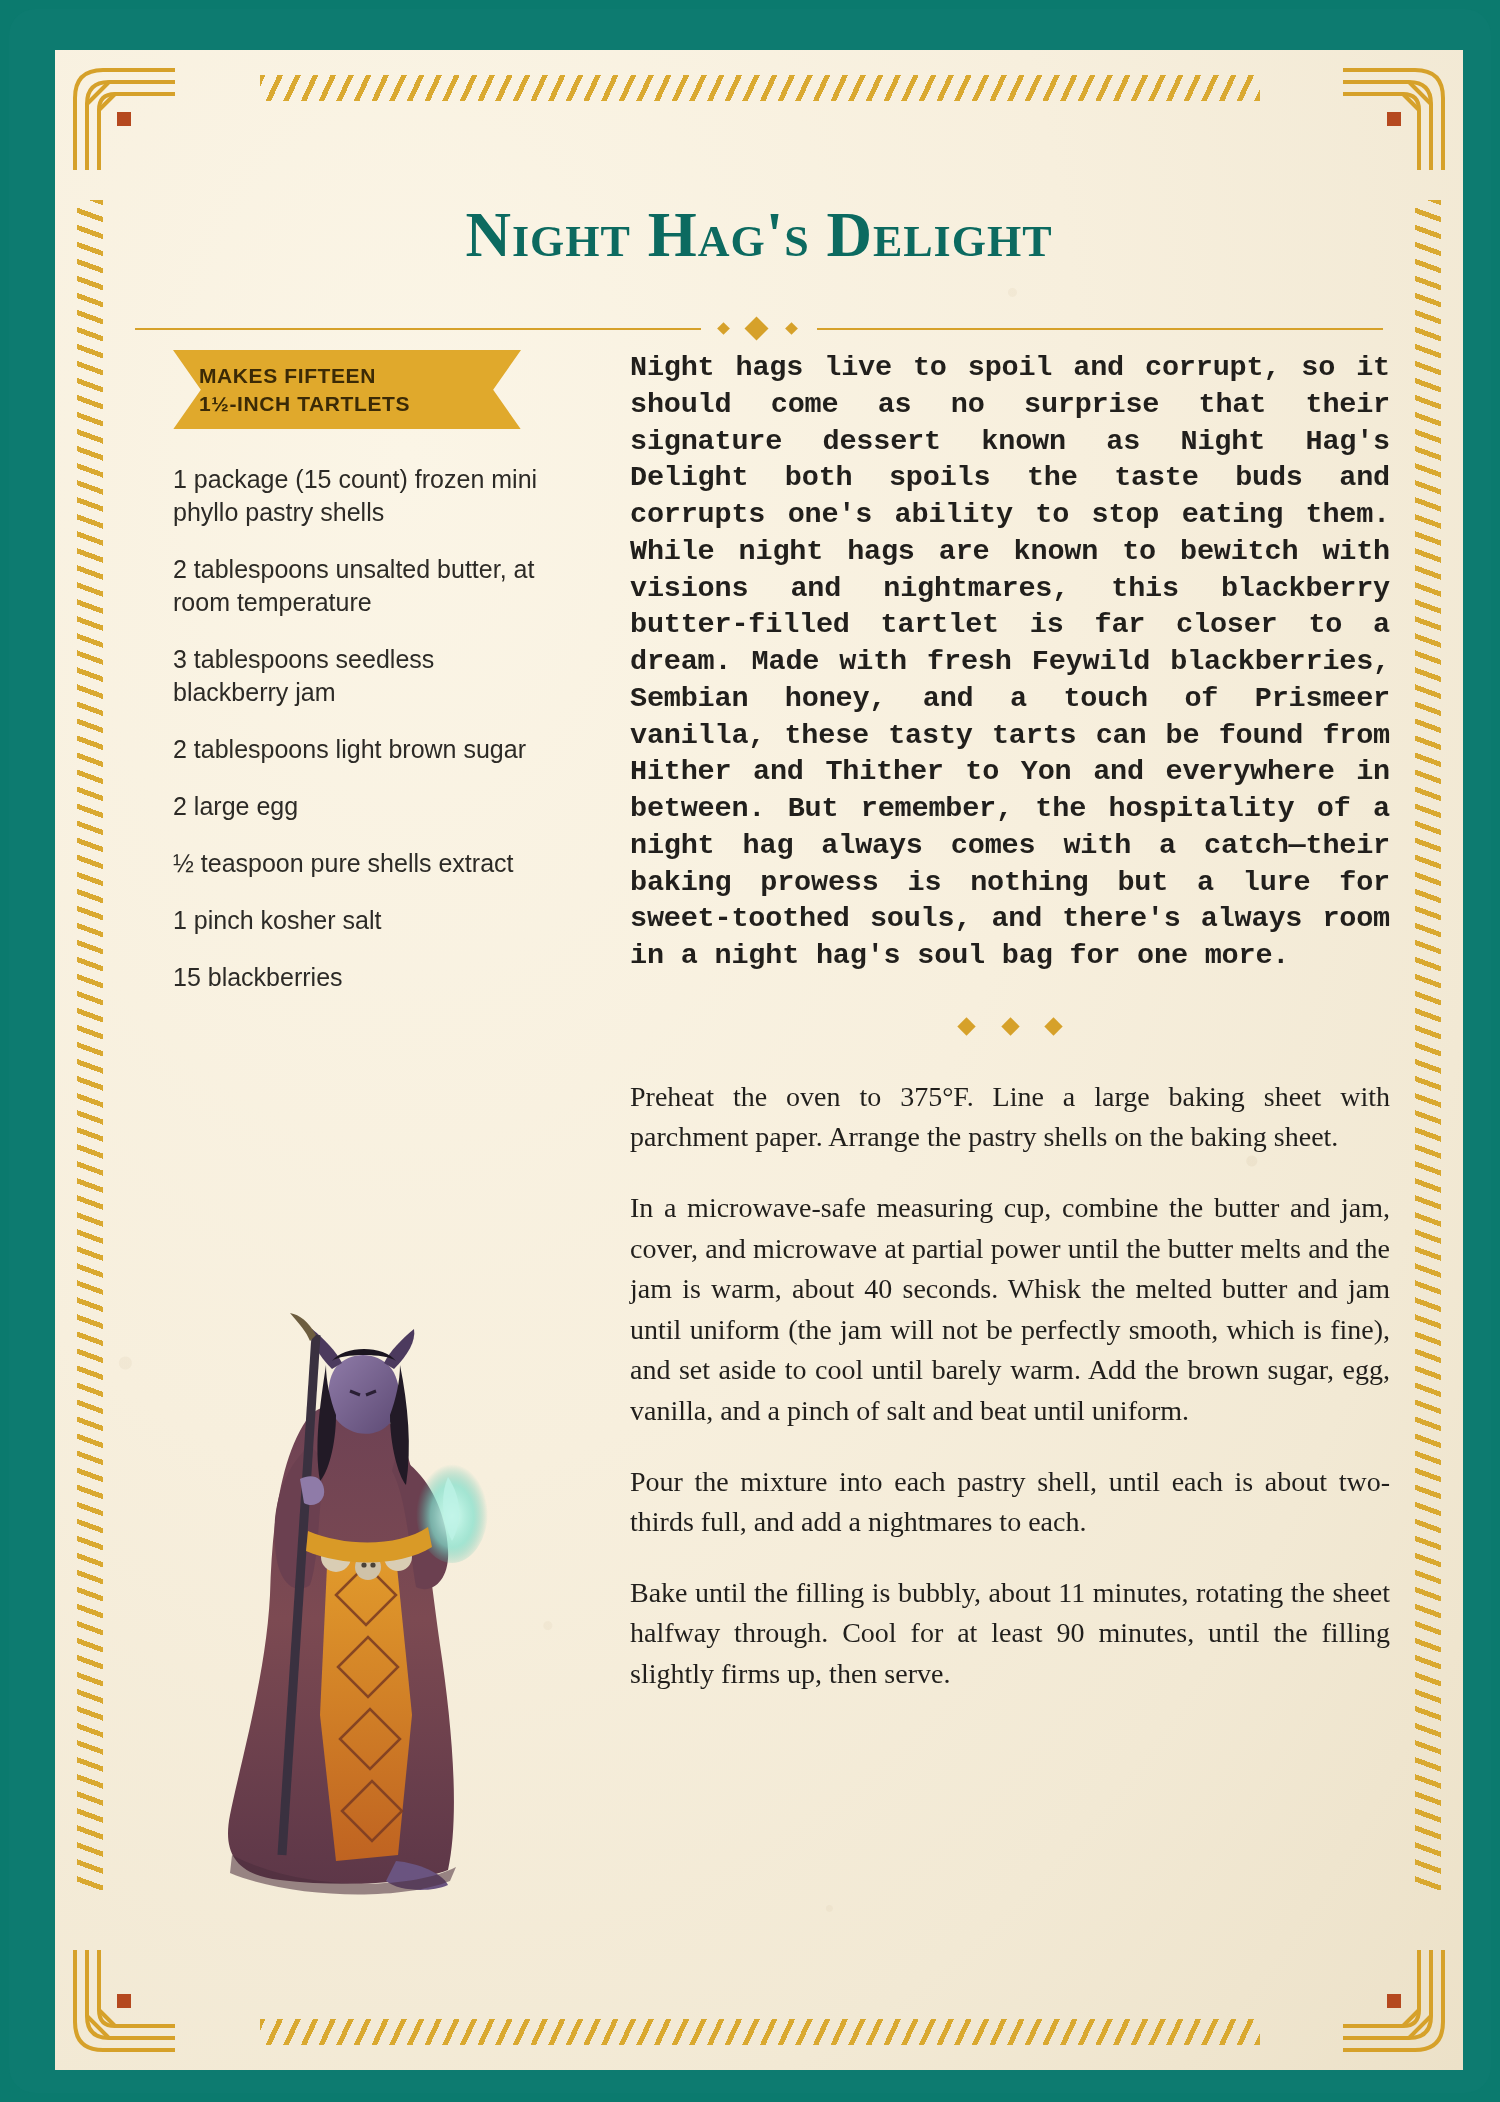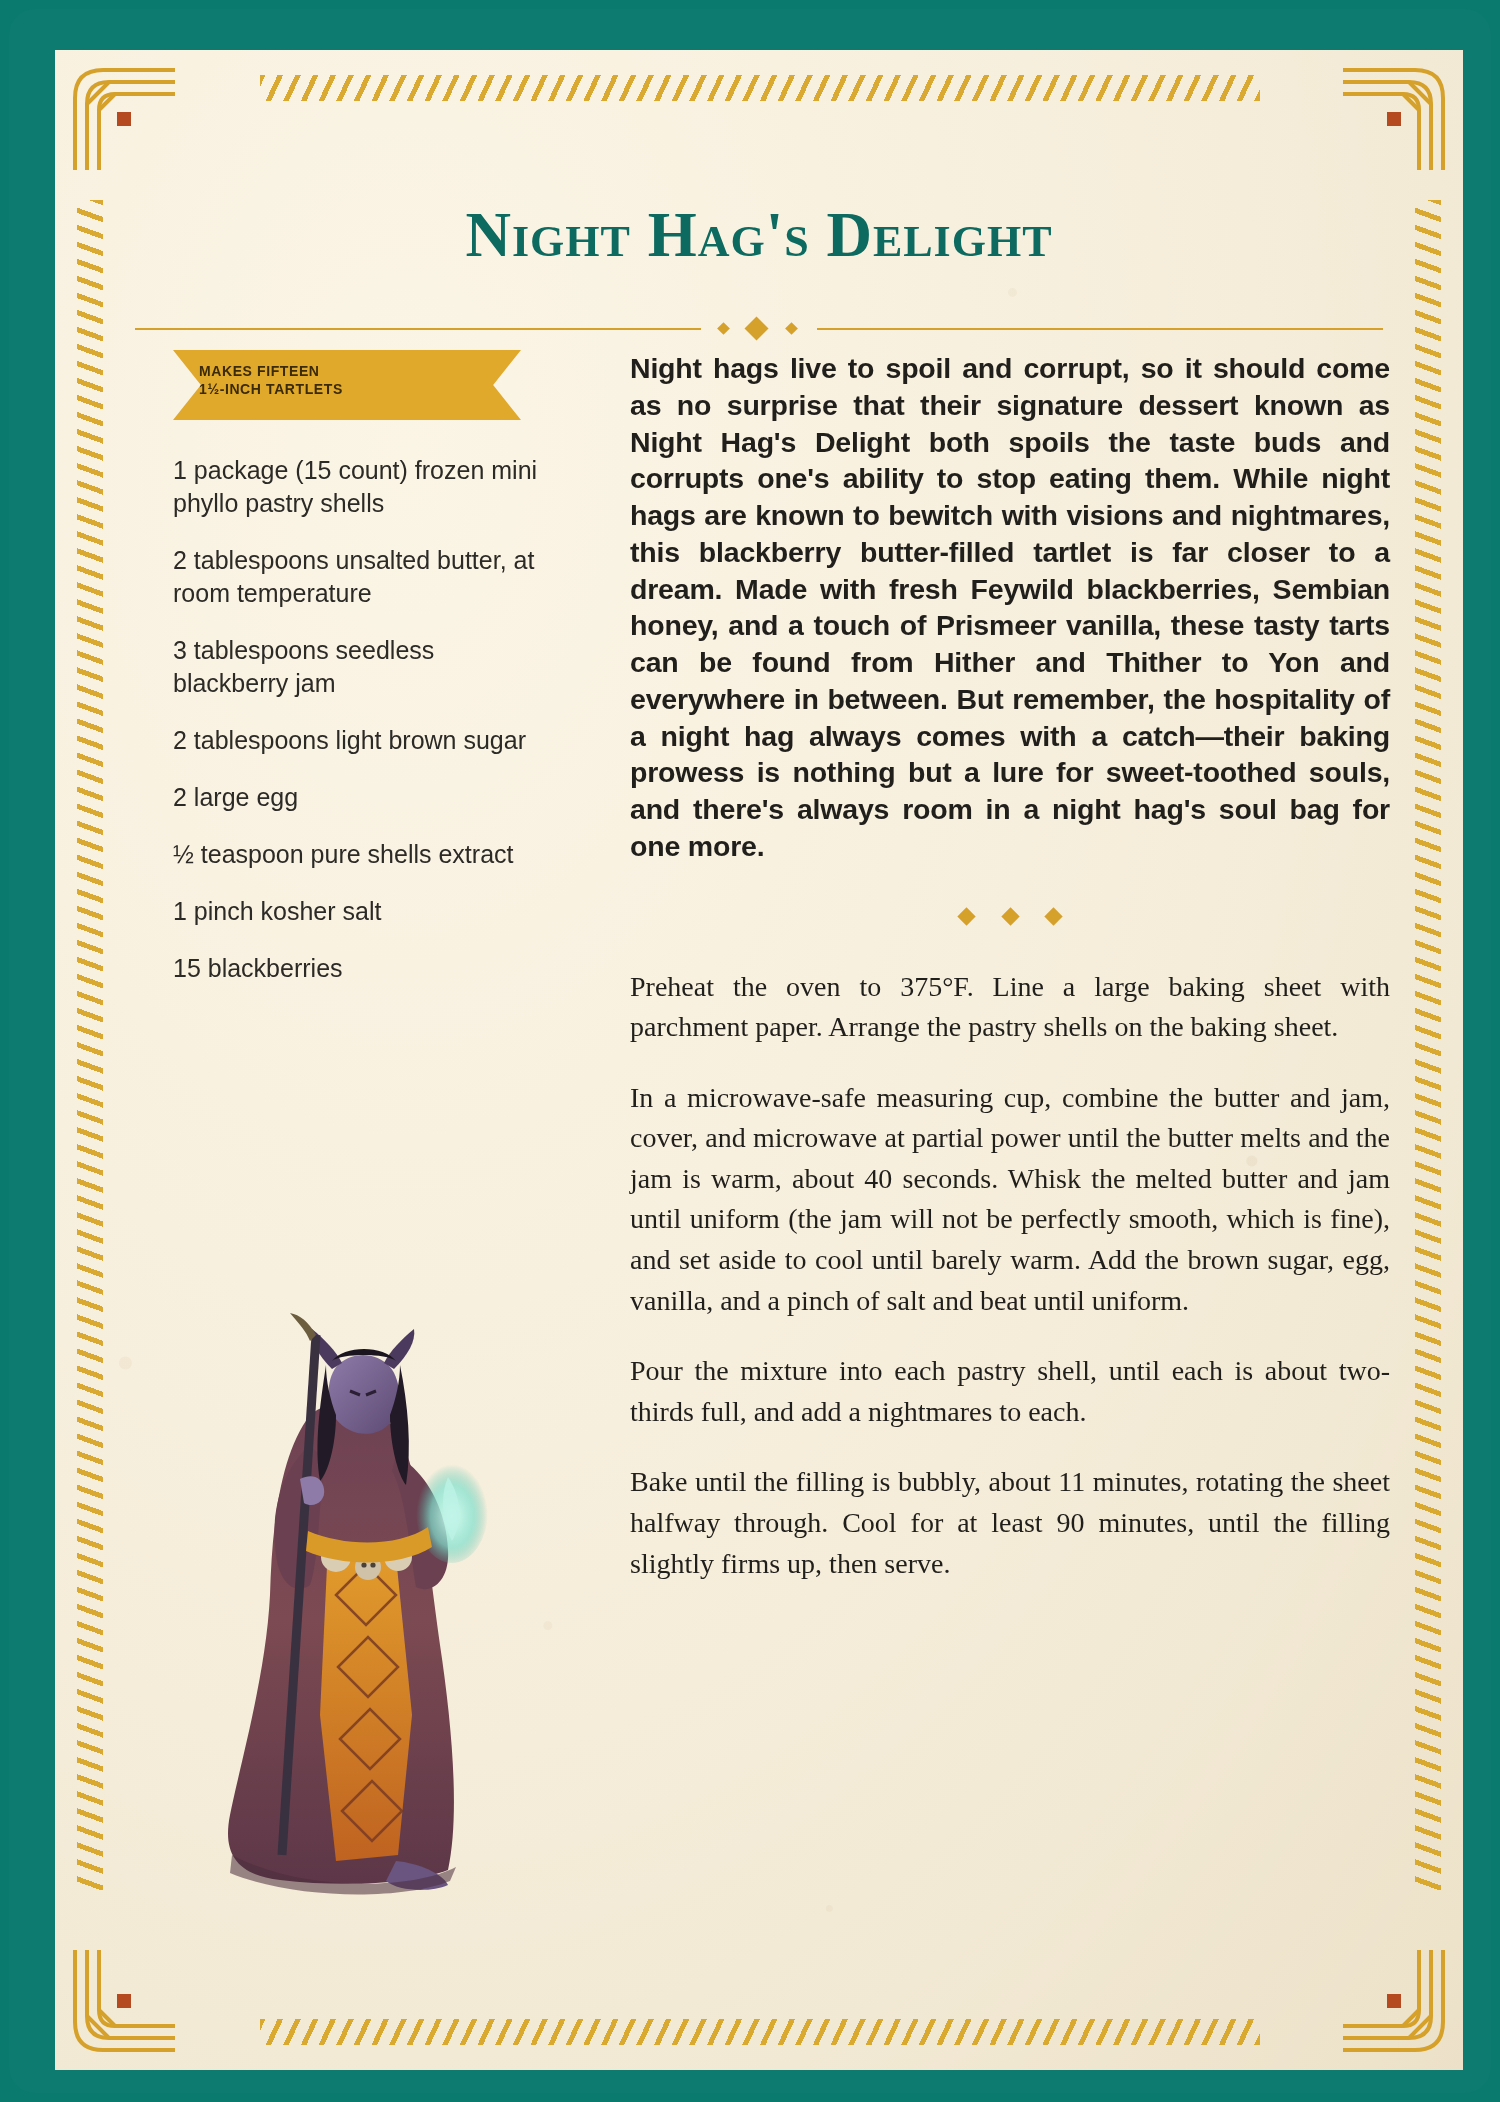--- a/index.html
+++ b/index.html
@@ -145,21 +145,21 @@
     left: 118px;
     top: 300px;
     width: 380px;
   }
   .yield-banner {
     position: relative;
     width: 348px;
     min-height: 70px;
     background: #e0a92c;
     color: #3b2a06;
-    font-size: 14px;
+    font-size: 21px;
     font-weight: bold;
     letter-spacing: .6px;
     line-height: 1.32;
     padding: 12px 30px 12px 26px;
     box-sizing: border-box;
     clip-path: polygon(0 0, 100% 0, 92% 50%, 100% 100%, 0 100%, 8% 50%);
     text-transform: uppercase;
     font-family: "Liberation Sans", sans-serif;
   }
   .ingredients {
@@ -184,21 +184,21 @@
   }
 
   
   .right-col {
     position: absolute;
     left: 575px;
     top: 300px;
     width: 760px;
   }
   .flavor-text {
-    font-family: Liberation Sans, sans-serif;
+    font-family: Liberation Mono, monospace;
     font-size: 28.5px;
     line-height: 1.29;
     color: #211f1c;
     text-align: justify;
     font-weight: 600;
     letter-spacing: -0.2px;
     margin: 0;
   }
   .dots-divider {
     text-align: center;

